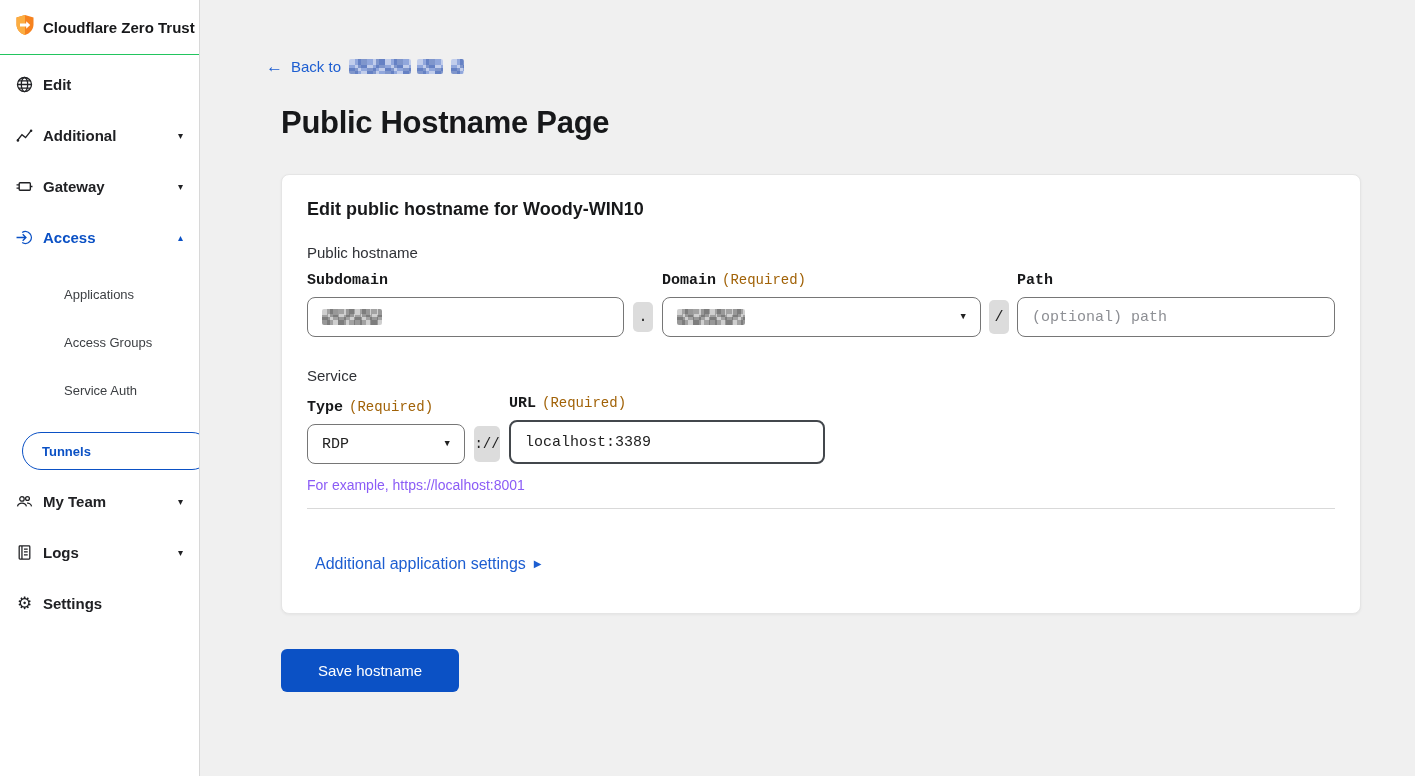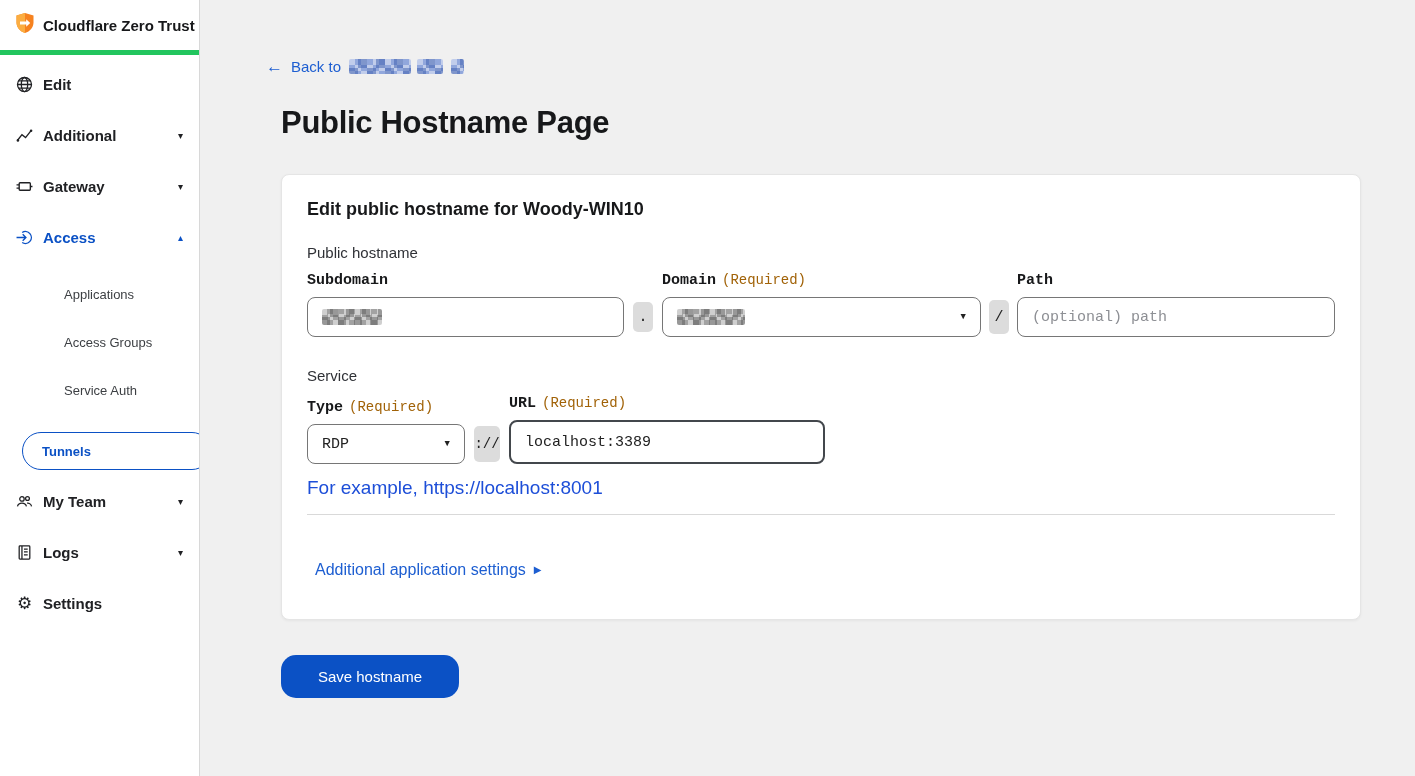--- a/index.html
+++ b/index.html
@@ -13,21 +13,21 @@
   .app { display:flex; width:100%; height:100%; }
 
   
   .sidebar {
     width:200px; min-width:200px; height:100%;
     background:#ffffff; border-right:1px solid #d8d8d8;
     overflow:hidden;
   }
   .logo-row {
     height:55px; display:flex; align-items:center; gap:8px;
-    padding-left:15px; border-bottom:5px solid #22c55e; cursor:pointer;
+    padding-left:15px; border-bottom:1px solid #22c55e; cursor:pointer;
   }
   .logo-title { font-size:15px; font-weight:700; color:#17181a; }
   nav { padding-top:4px; }
   .nav-item { height:51px; display:flex; align-items:center; padding:0 16px; cursor:pointer; }
   .nav-icon { width:17px; height:17px; margin-right:10px; display:flex; align-items:center; justify-content:center; }
   .nav-icon svg { display:block; }
   .nav-label { flex:1; font-size:15px; font-weight:700; color:#202124; }
   .nav-chevron { font-size:10px; color:#202124; line-height:1; }
   .nav-item.active .nav-label, .nav-item.active .nav-chevron { color:#0b51c5; }
   .sub-list { margin-top:7px; margin-bottom:6px; }
@@ -89,31 +89,31 @@
     display:flex; align-items:center; justify-content:center; font-size:15px;
   }
   .sep.dot    { width:20px; height:30px; margin:0 9px 5px; }
   .sep.slash  { width:20px; height:34px; margin:0 8px 3px; }
   .sep.scheme { width:26px; height:36px; margin:0 9px 2px; font-size:14px; }
 
   .f-type { width:158px; }
   .f-url  { width:316px; }
   .f-url .control { height:44px; border:2px solid #43474c; }
 
-  .example { font-size:19px; color:#1d4ed8; margin-top:13px; }
+  .example { font-size:14px; color:#8b5cf6; margin-top:13px; }
   .divider { border:none; border-top:1px solid #d9d9d9; margin:15px 0 0 0; }
   .additional {
     display:flex; align-items:center; gap:8px; width:max-content;
     margin:46px 0 0 8px; color:#1d5ed1; font-size:16px; cursor:pointer; text-decoration:none;
   }
   .tri { font-size:10px; line-height:1; }
 
   .save-btn {
     margin-top:35px; width:178px; height:43px;
-    background:#0b51c5; color:#fff; border:none; border-radius:15px;
+    background:#0b51c5; color:#fff; border:none; border-radius:6px;
     font-size:15px; font-family:inherit; cursor:pointer;
   }
 </style>
 </head>
 <body>
 
 <div class="app">
 
   <aside class="sidebar">
     <div class="logo-row">

